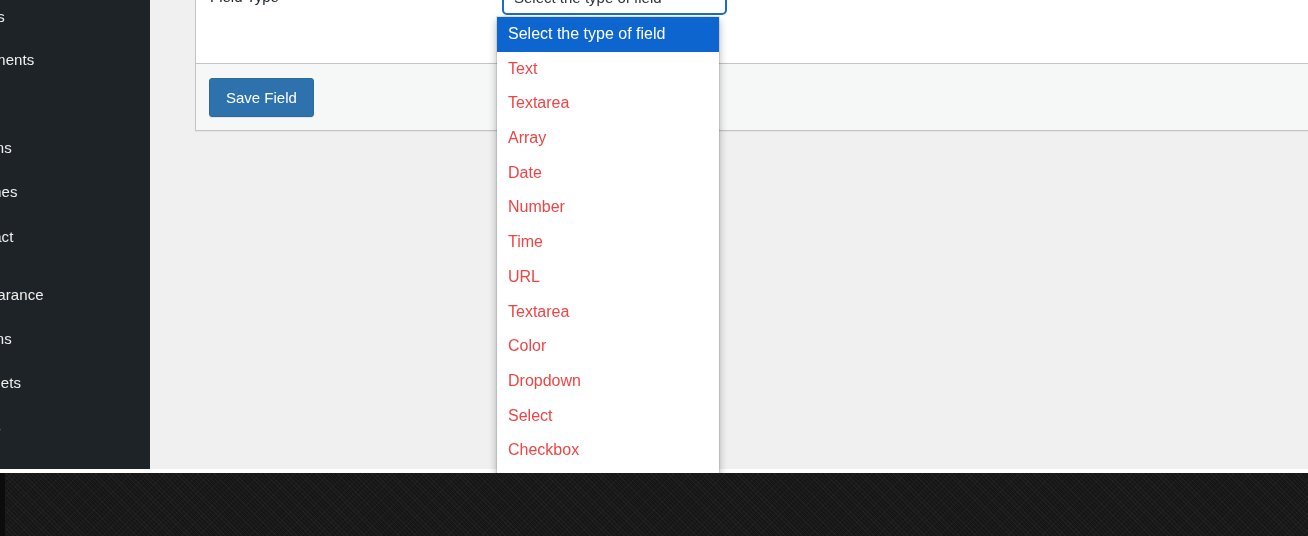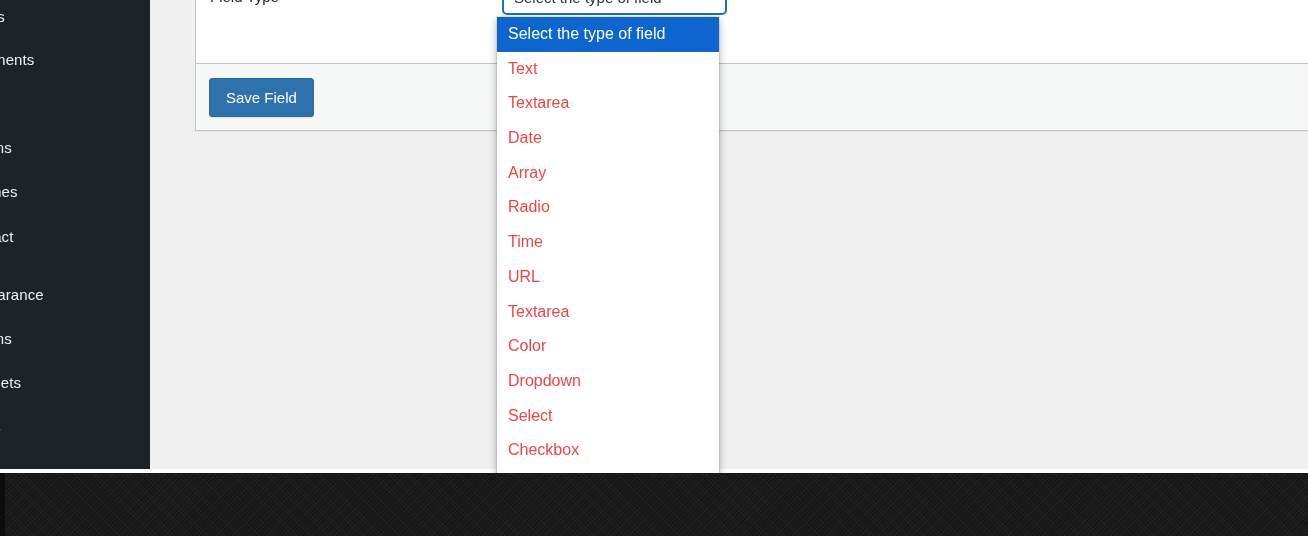--- a/index.html
+++ b/index.html
@@ -247,23 +247,23 @@
         </div>
 
       </section>
 
     </main>
 
     <div id="dropdown-list">
       <div class="dd-item selected">Select the type of field</div>
       <div class="dd-item">Text</div>
       <div class="dd-item">Textarea</div>
+      <div class="dd-item">Array</div>
       <div class="dd-item">Date</div>
-      <div class="dd-item">Array</div>
-      <div class="dd-item">Radio</div>
+      <div class="dd-item">Number</div>
       <div class="dd-item">Time</div>
       <div class="dd-item">URL</div>
       <div class="dd-item">Textarea</div>
       <div class="dd-item">Color</div>
       <div class="dd-item">Dropdown</div>
       <div class="dd-item">Select</div>
       <div class="dd-item">Checkbox</div>
     </div>
 
   </div>

